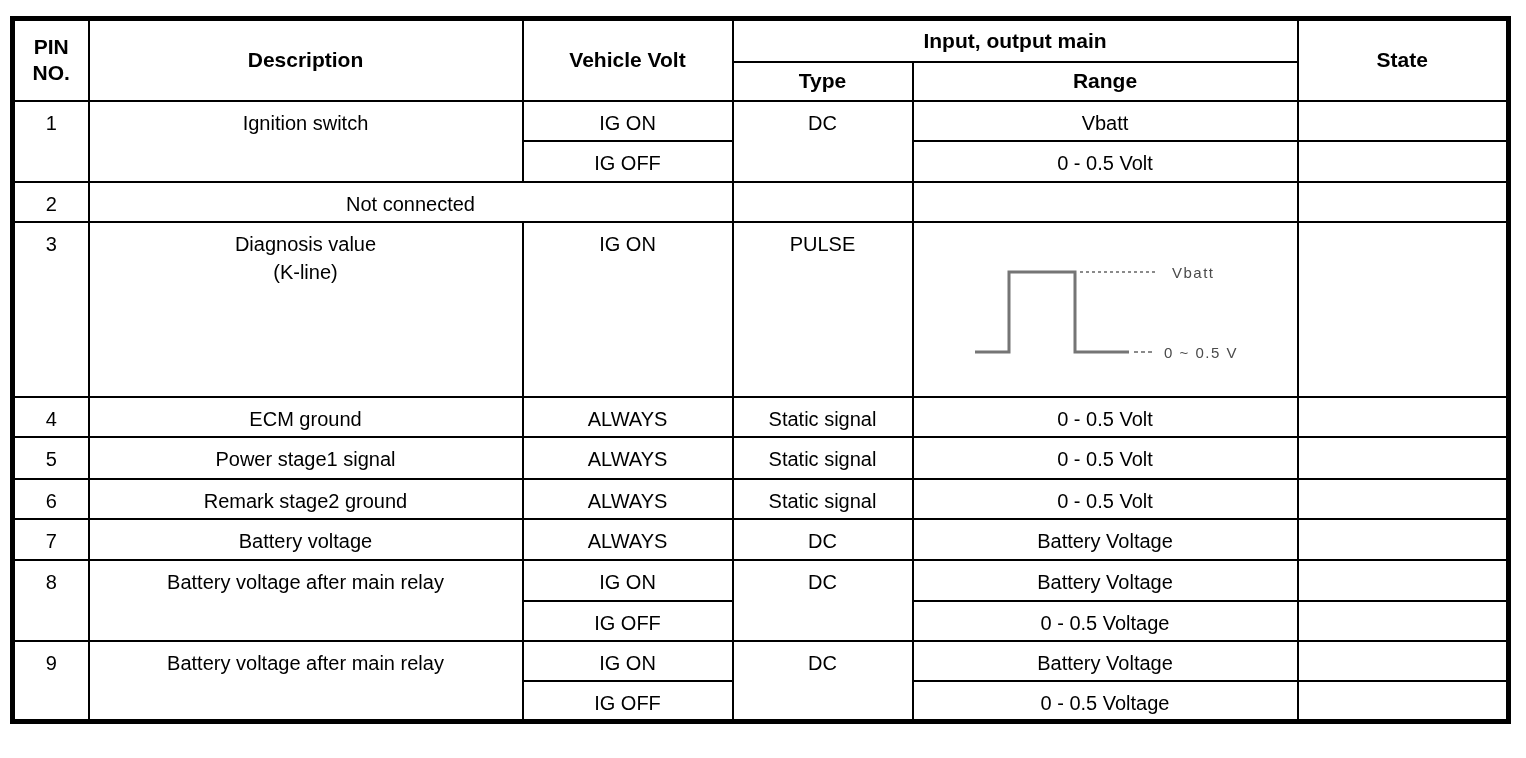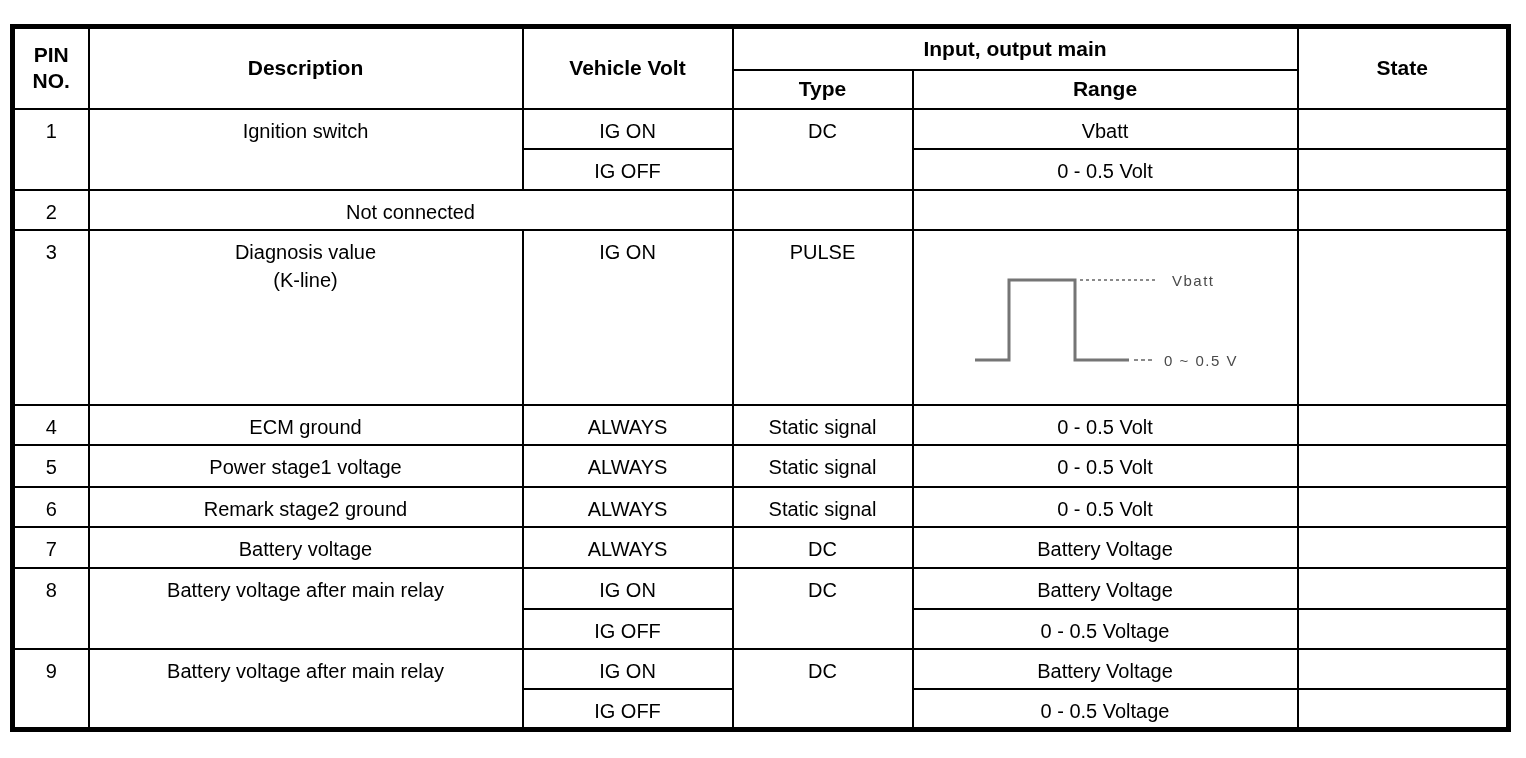--- a/index.html
+++ b/index.html
@@ -8,21 +8,21 @@
     width: 1526px;
     height: 758px;
     background: #ffffff;
     font-family: "Liberation Sans", sans-serif;
     color: #000000;
     overflow: hidden;
   }
   table.pin-table {
     position: absolute;
     left: 10px;
-    top: 24px;
+    top: 16px;
     border-collapse: collapse;
     table-layout: fixed;
     border: 5px solid #000000;
   }
   .pin-table th, .pin-table td {
     border: 2px solid #000000;
     overflow: hidden;
   }
   .pin-table th {
     font-size: 21px;
@@ -124,21 +124,21 @@
       <td>4</td>
       <td>ECM ground</td>
       <td>ALWAYS</td>
       <td>Static signal</td>
       <td>0 - 0.5 Volt</td>
       <td></td>
     </tr>
 
     <tr style="height:42px">
       <td>5</td>
-      <td>Power stage1 voltage</td>
+      <td>Power stage1 signal</td>
       <td>ALWAYS</td>
       <td>Static signal</td>
       <td>0 - 0.5 Volt</td>
       <td></td>
     </tr>
 
     <tr style="height:40px">
       <td>6</td>
       <td>Remark stage2 ground</td>
       <td>ALWAYS</td>

